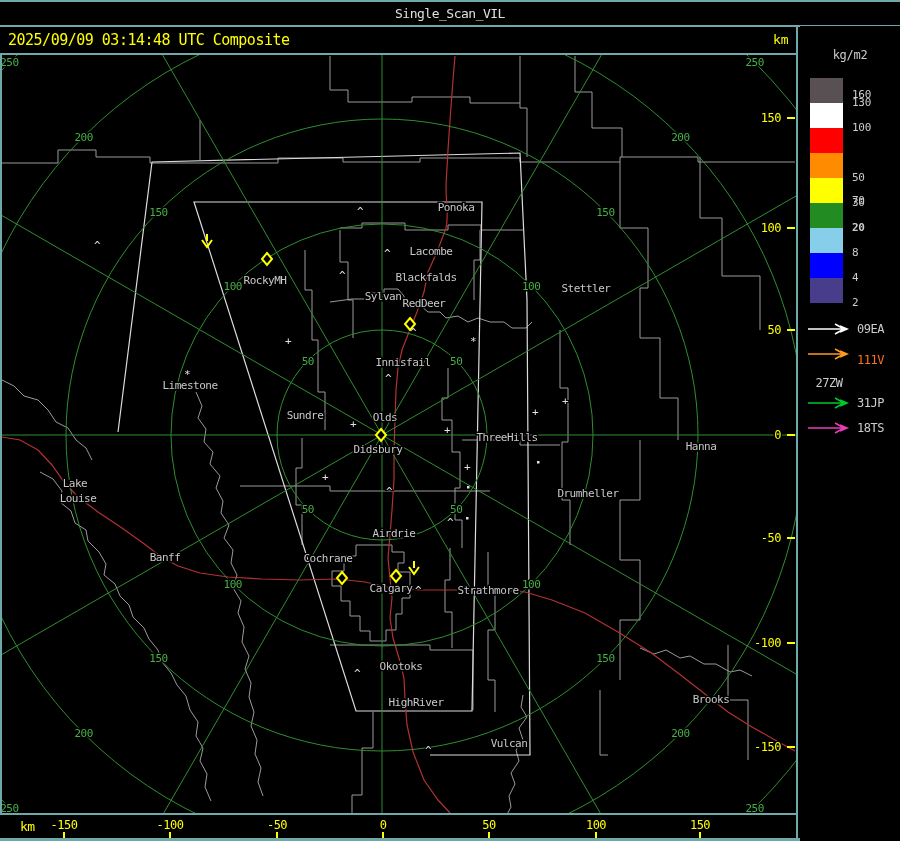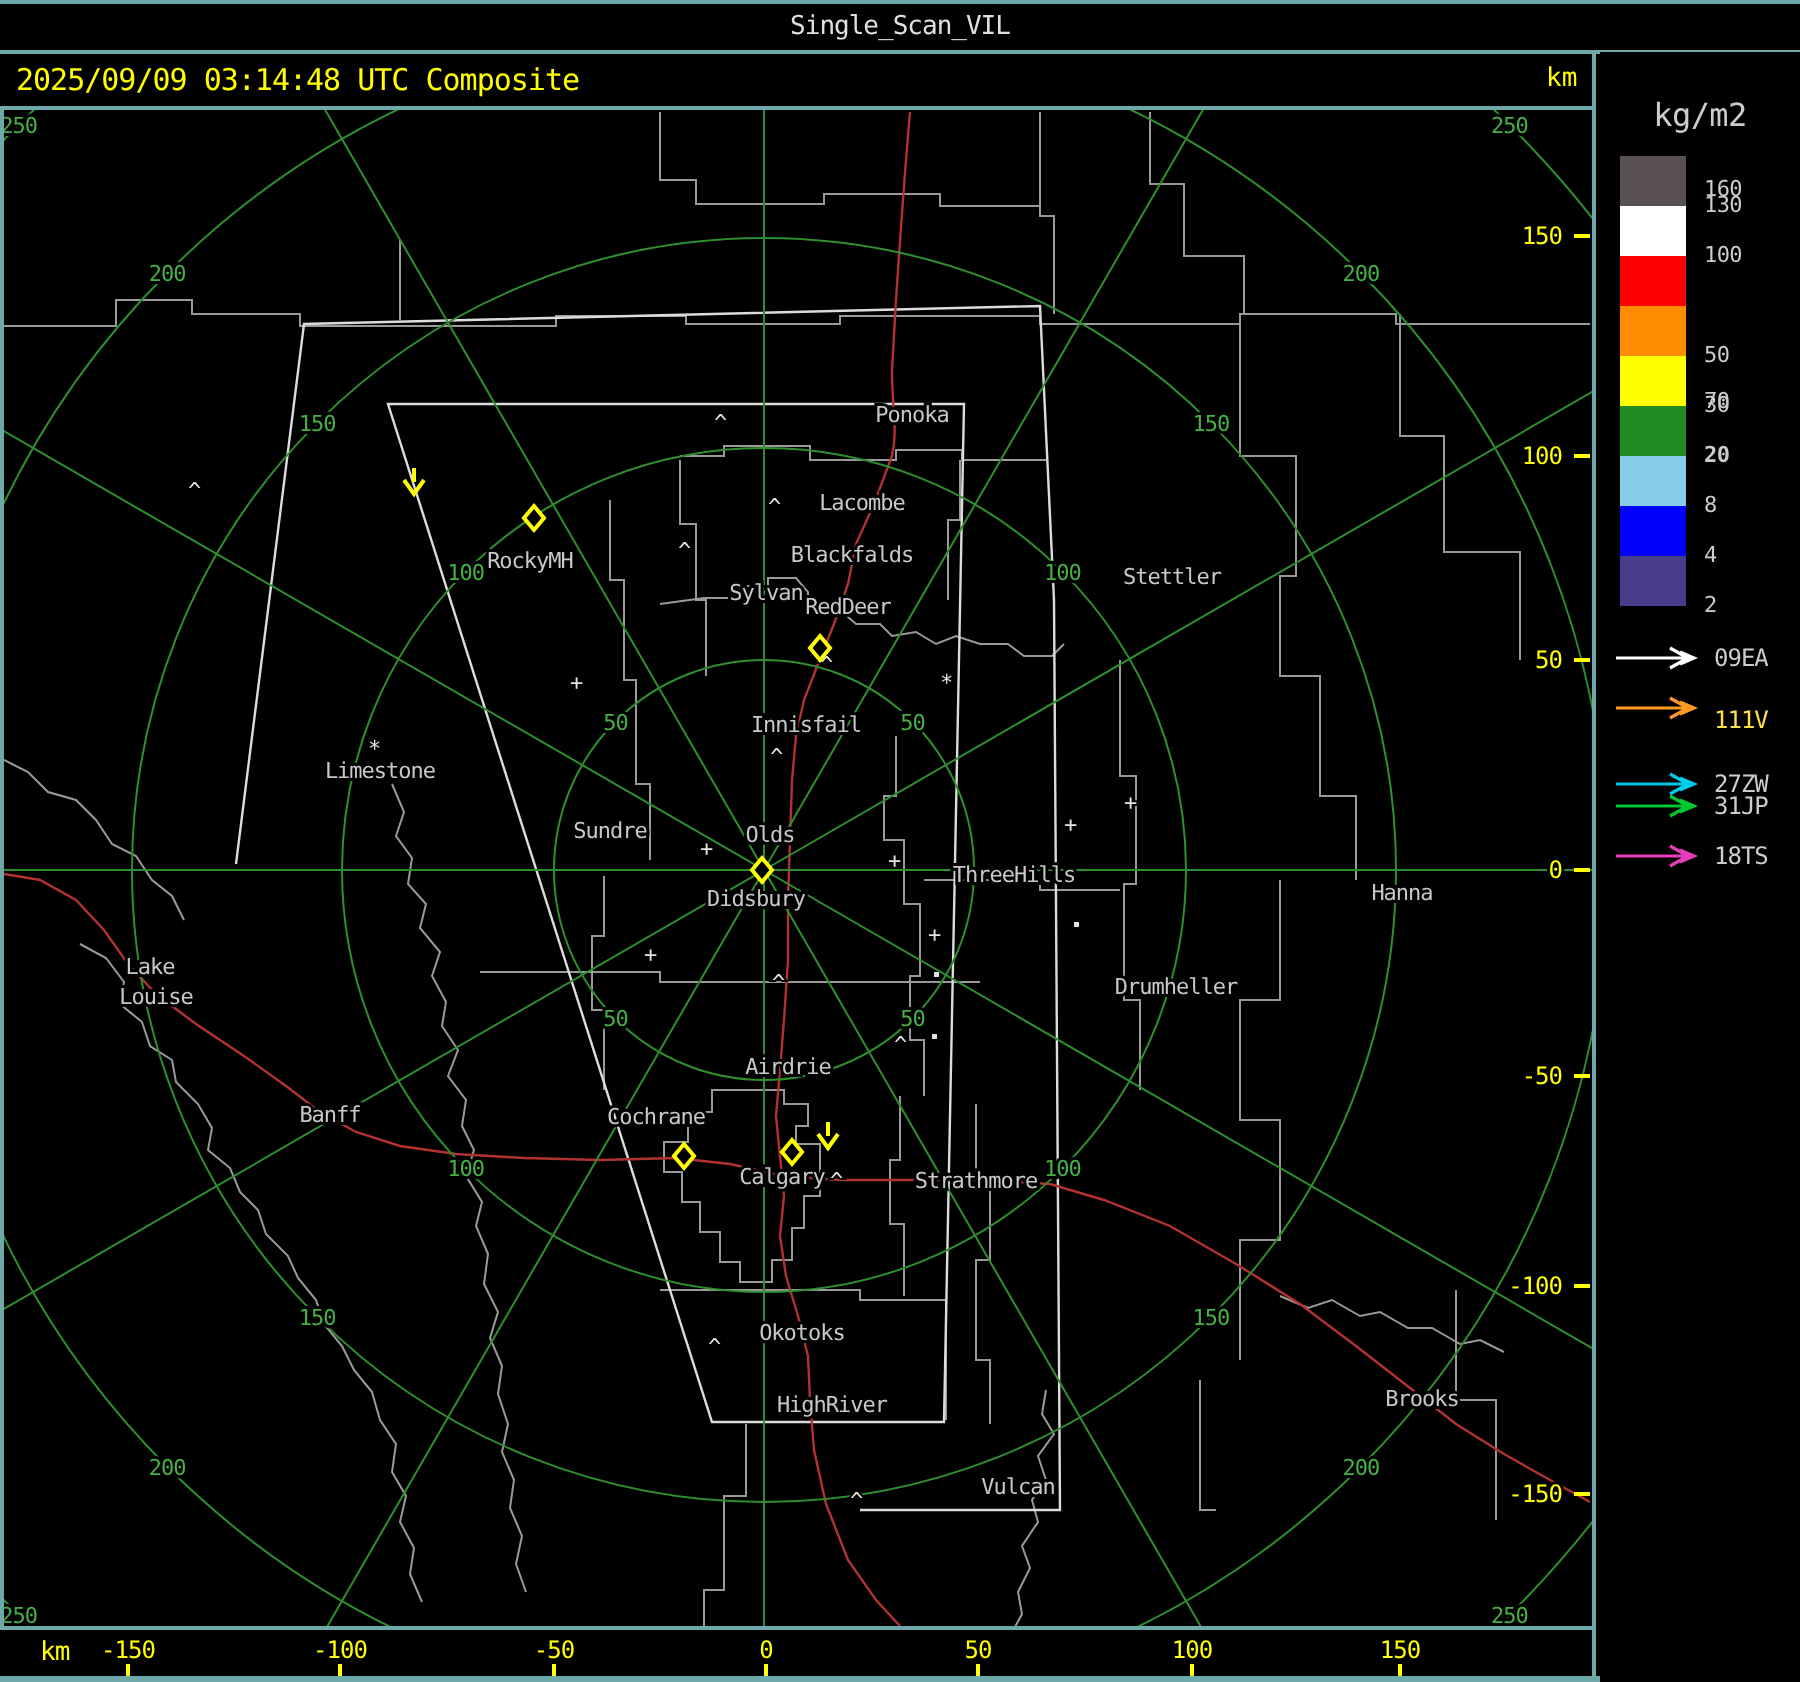--- a/index.html
+++ b/index.html
@@ -16,21 +16,21 @@
   #map-frame{position:absolute;left:0;top:53px;width:798px;height:762px;
              box-sizing:border-box;border:2px solid;background:#000;}
   #map-svg{display:block;width:794px;height:758px;}
   #x-axis{position:absolute;left:0;top:816px;width:796px;height:22px;background:#000;
           font-size:12px;letter-spacing:-0.5px;}
   .x-tick-label{position:absolute;top:2px;transform:translateX(-50%);}
   .x-tick{position:absolute;top:16px;width:2px;height:6px;}
   #x-axis-unit{position:absolute;left:20px;top:3px;font-size:13px;}
   #side-panel{position:absolute;left:800px;top:26px;width:100px;height:815px;background:#000;
               font-size:11px;letter-spacing:-0.3px;}
-  #cb-unit{position:absolute;left:0;top:22px;width:100%;text-align:center;font-size:16px;}
+  #cb-unit{position:absolute;left:0;top:22px;width:100%;text-align:center;font-size:12px;}
   .cb-swatch{position:absolute;left:10px;width:33px;height:25px;}
   .cb-label{position:absolute;left:52px;height:14px;line-height:14px;}
   .site-row{position:absolute;left:6px;height:14px;display:flex;align-items:center;gap:5px;}
   .site-id{font-size:12px;letter-spacing:-0.5px;}
 </style>
 </head>
 <body>
 
 <div class="teal-h" id="line-top" style="top: 0px; background: rgb(111, 168, 168);"></div>
 <div class="teal-h" id="line-mid" style="top: 25px; background: rgb(111, 168, 168);"></div>
@@ -234,23 +234,23 @@
     <div class="site-row" style="top: 296px;">
       <svg width="46" height="12" viewBox="0 0 46 12">
         <path d="M2,6 H38 M29,1 L38,6 L29,11 M34,3 L41,6 L34,9" fill="none" stroke="#ffffff" stroke-width="1.6"></path>
       </svg>
       <span class="site-id" style="color: rgb(204, 204, 204);">09EA</span>
     </div>
     <div class="site-row" style="top: 321px;">
       <svg width="46" height="12" viewBox="0 0 46 12">
         <path d="M2,6 H38 M29,1 L38,6 L29,11 M34,3 L41,6 L34,9" fill="none" stroke="#ff9a20" stroke-width="1.6"></path>
       </svg>
-      <span class="site-id" style="color: #fde047; margin-top: 11px;">111V</span>
-    </div>
-    <div class="site-row" style="top: 359px;">
+      <span class="site-id" style="color: #f97316; margin-top: 11px;">111V</span>
+    </div>
+    <div class="site-row" style="top: 345px; flex-direction: column;">
       <svg width="46" height="12" viewBox="0 0 46 12">
         <path d="M2,6 H38 M29,1 L38,6 L29,11 M34,3 L41,6 L34,9" fill="none" stroke="#00c8e8" stroke-width="1.6"></path>
       </svg>
       <span class="site-id" style="color: rgb(204, 204, 204);">27ZW</span>
     </div>
     <div class="site-row" style="top: 370px;">
       <svg width="46" height="12" viewBox="0 0 46 12">
         <path d="M2,6 H38 M29,1 L38,6 L29,11 M34,3 L41,6 L34,9" fill="none" stroke="#00c830" stroke-width="1.6"></path>
       </svg>
       <span class="site-id" style="color: rgb(204, 204, 204);">31JP</span>

